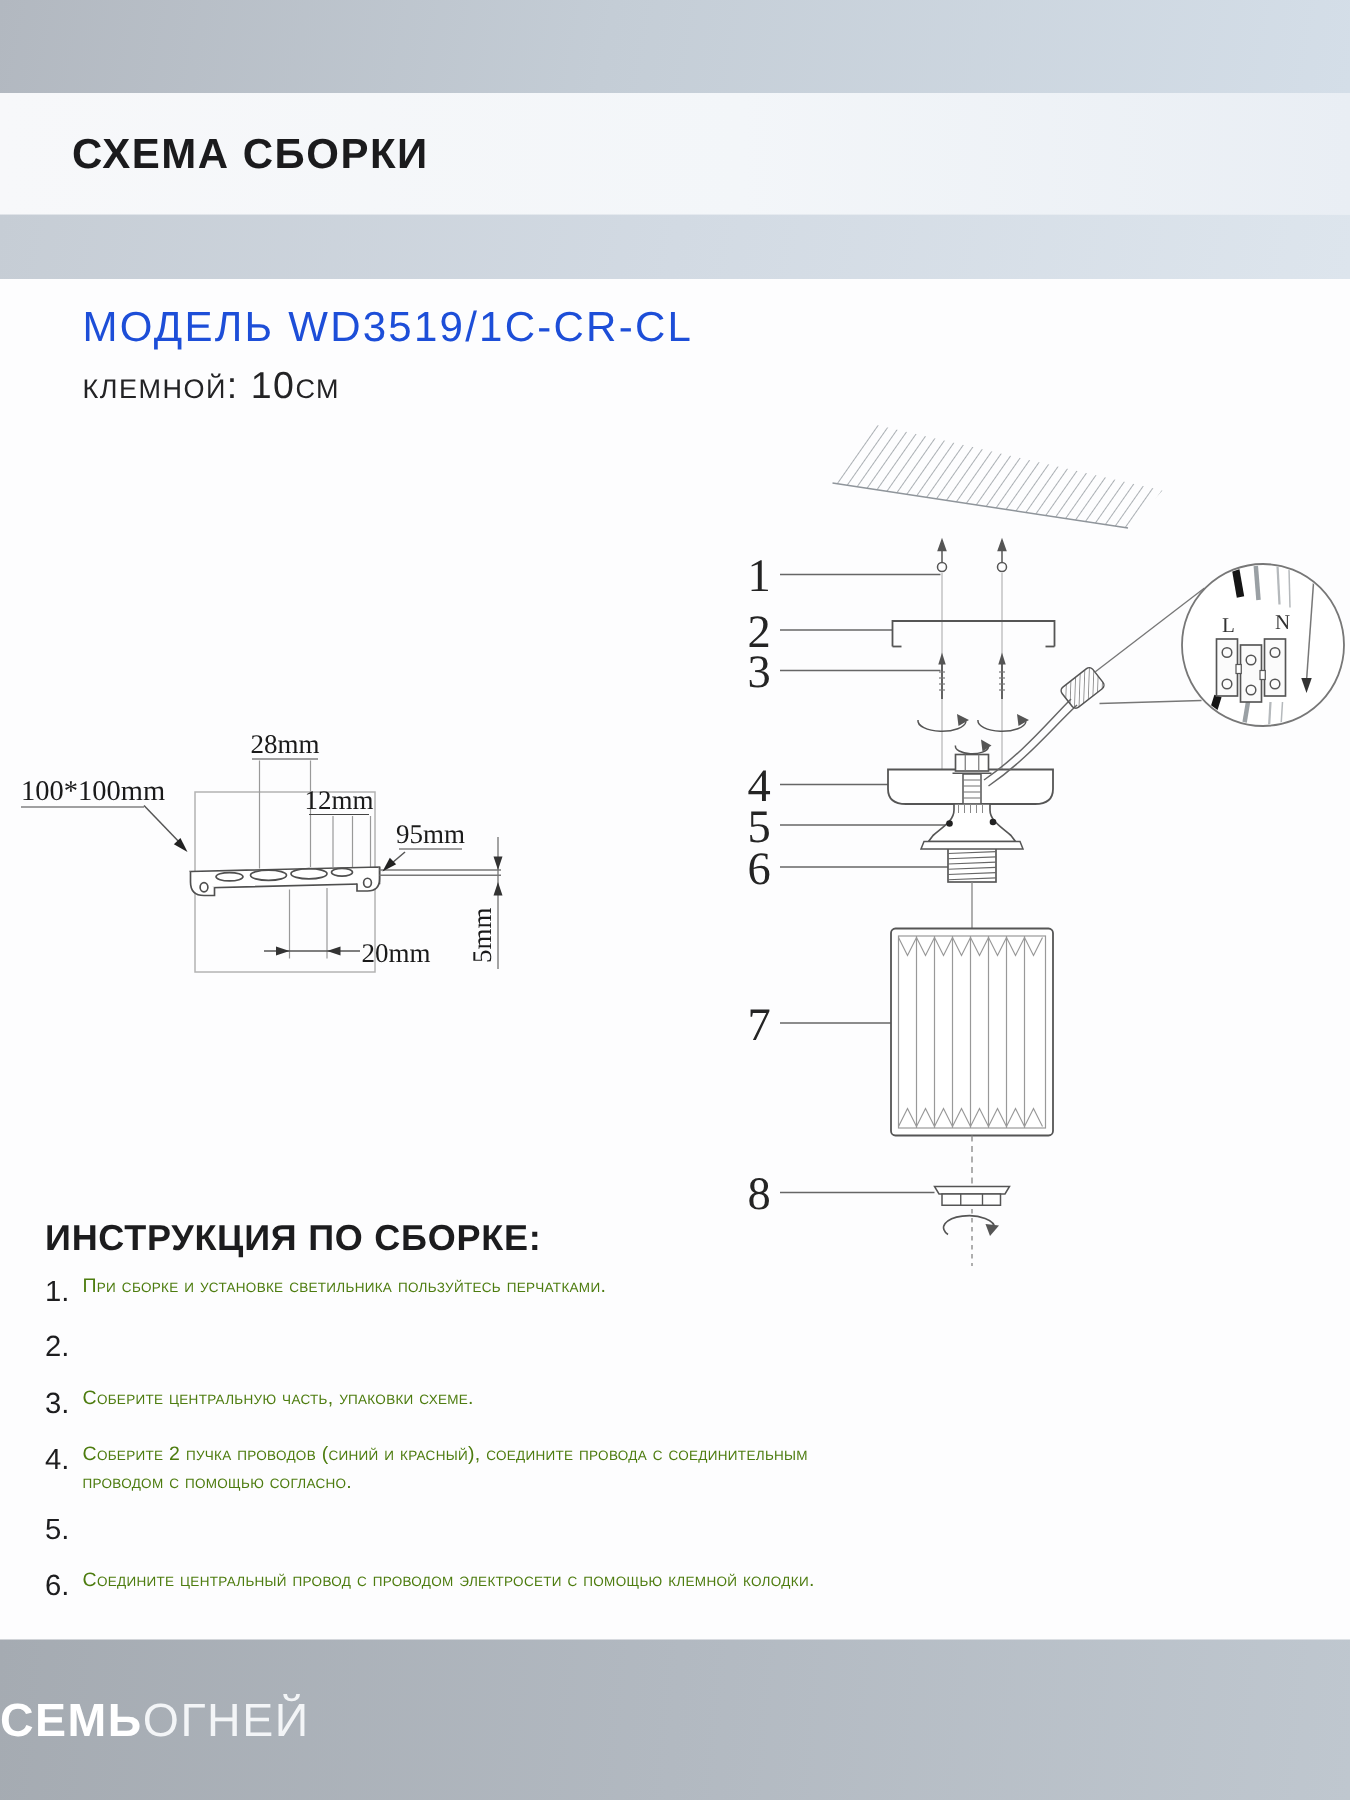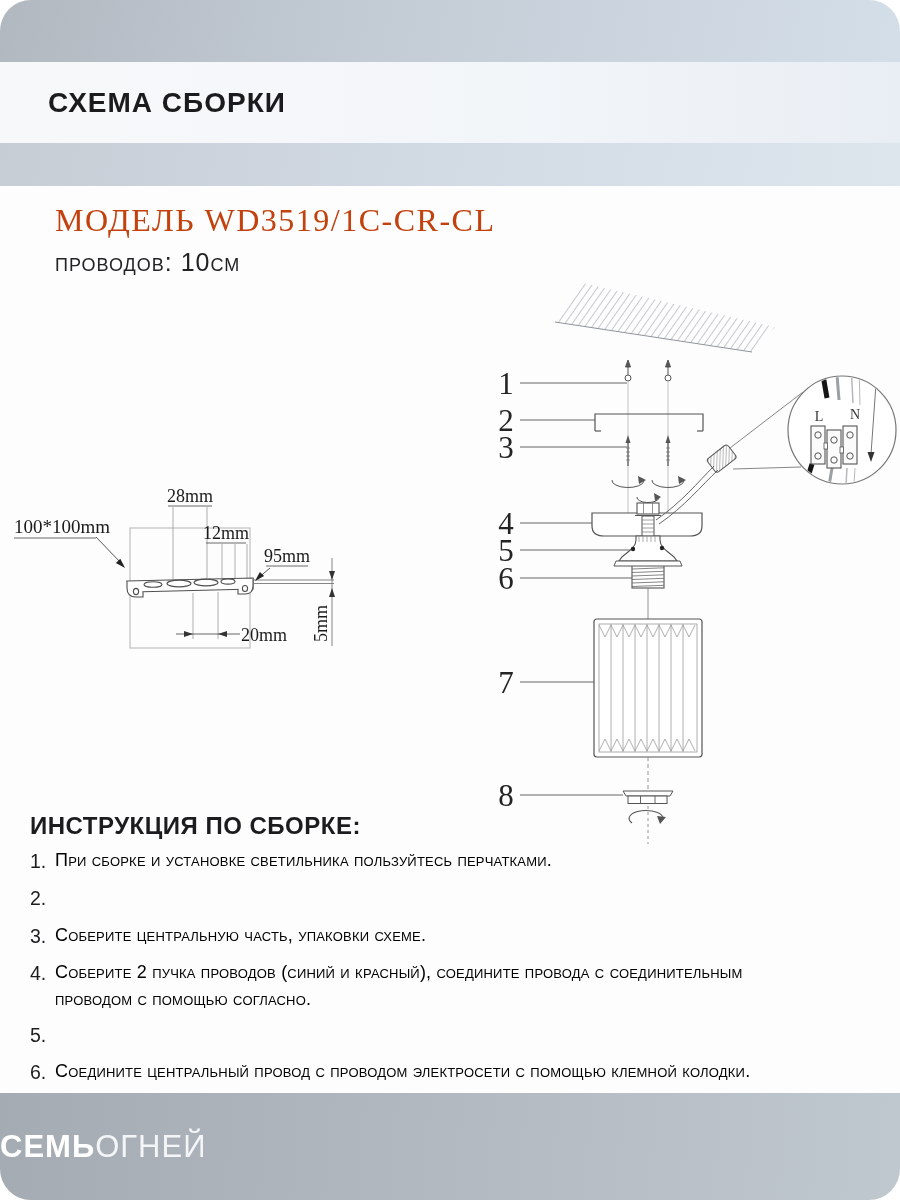--- a/index.html
+++ b/index.html
@@ -1,44 +1,44 @@
 <!DOCTYPE html>
 <html><head>
 <meta charset="utf-8">
 <style>
   html,body{margin:0;padding:0;}
   .page{position:relative;width:900px;height:1200px;background:#fdfdfe;overflow:hidden;
-        font-family:"Liberation Sans",sans-serif;color:#1d1d1f;border-radius:31px;}
+        font-family:"Liberation Sans",sans-serif;color:#1d1d1f;}
   
   .band-top{position:absolute;top:0;left:0;width:900px;height:62px;
             background:linear-gradient(100deg,#b2b8c0 0%,#c4cdd6 45%,#d4dee8 100%);}
   .band-light{position:absolute;top:62px;left:0;width:900px;height:81px;
               background:linear-gradient(90deg,#f7f8fa 0%,#f3f6f9 55%,#e9eef4 100%);
               display:flex;align-items:center;}
   .band-bottom{position:absolute;top:143px;left:0;width:900px;height:43px;
                background:linear-gradient(100deg,#c6cdd5 0%,#d2dae3 50%,#dde5ed 100%);}
   .scheme-title{margin:0 0 0 48px;font-size:28px;font-weight:700;letter-spacing:1px;color:#1b1b1d;}
   
   .model-info{position:absolute;left:55px;top:202px;}
-  .model-title{font-size:32px;letter-spacing:1.5px;color:#c2410c;font-weight:500;font-family:Liberation Serif, serif;}
+  .model-title{font-size:28px;letter-spacing:1.5px;color:#1d4ed8;font-weight:500;}
   .model-spec{font-size:25px;letter-spacing:1px;margin-top:9px;font-variant:small-caps;color:#232325;}
   
   .svg-abs{position:absolute;}
   svg text{fill:#1a1a1a;}
   .dimtext{font-family:"Liberation Serif","DejaVu Serif",serif;font-size:18px;}
   .dimtext-big{font-family:"Liberation Serif","DejaVu Serif",serif;font-size:19px;}
   .numtext{font-family:"Liberation Serif","DejaVu Serif",serif;font-size:31px;fill:#242424;}
   .lntext{font-family:"Liberation Serif","DejaVu Serif",serif;font-size:14px;fill:#333;}
   
   .instructions{position:absolute;left:30px;top:812px;width:845px;}
   .instructions h2{margin:0 0 7px 0;font-size:24px;font-weight:700;letter-spacing:.5px;color:#1c1c1e;}
   .instructions ol{list-style:none;margin:0;padding:0;}
   .instructions li{display:flex;margin-bottom:8px;line-height:1.5;}
   .instructions .num{min-width:25px;font-size:19.5px;color:#1d1d1f;}
-  .instructions .itext{font-size:18px;font-variant:small-caps;letter-spacing:.2px;color:#000000;}
+  .instructions .itext{font-size:13px;font-variant:small-caps;letter-spacing:.2px;color:#4d7c0f;}
   
   .footer{position:absolute;top:1093px;left:0;width:900px;height:107px;
           background:linear-gradient(95deg,#a5abb2 0%,#b2b9c1 50%,#bfc7cf 100%);
           display:flex;align-items:center;}
   .logo{margin-right:32px;font-size:31px;letter-spacing:1px;color:#ffffff;}
   .logo .heavy{font-weight:700;}
   .logo .light{font-weight:400;color:#f3f5f7;}
 </style>
 </head>
 <body>
@@ -46,21 +46,21 @@
 <div class="page">
 
   <div class="band-top"></div>
   <div class="band-light">
     <h1 class="scheme-title">СХЕМА СБОРКИ</h1>
   </div>
   <div class="band-bottom"></div>
 
   <div class="model-info">
     <div class="model-title">МОДЕЛЬ WD3519/1C-CR-CL</div>
-    <div class="model-spec">проводов: 10см</div>
+    <div class="model-spec">клемной: 10см</div>
   </div>
 
   <svg class="svg-abs" style="left:0;top:470px" width="350" height="200" viewBox="0 0 350 200">
 
     <rect x="130" y="58" width="120" height="120" fill="none" stroke="#b3b3b3" stroke-width="1"></rect>
 
     <g stroke="#999" stroke-width="0.8">
       <line x1="173" y1="37" x2="173" y2="109"></line>
       <line x1="207" y1="37" x2="207" y2="108"></line>
       <line x1="222" y1="74" x2="222" y2="108"></line>

